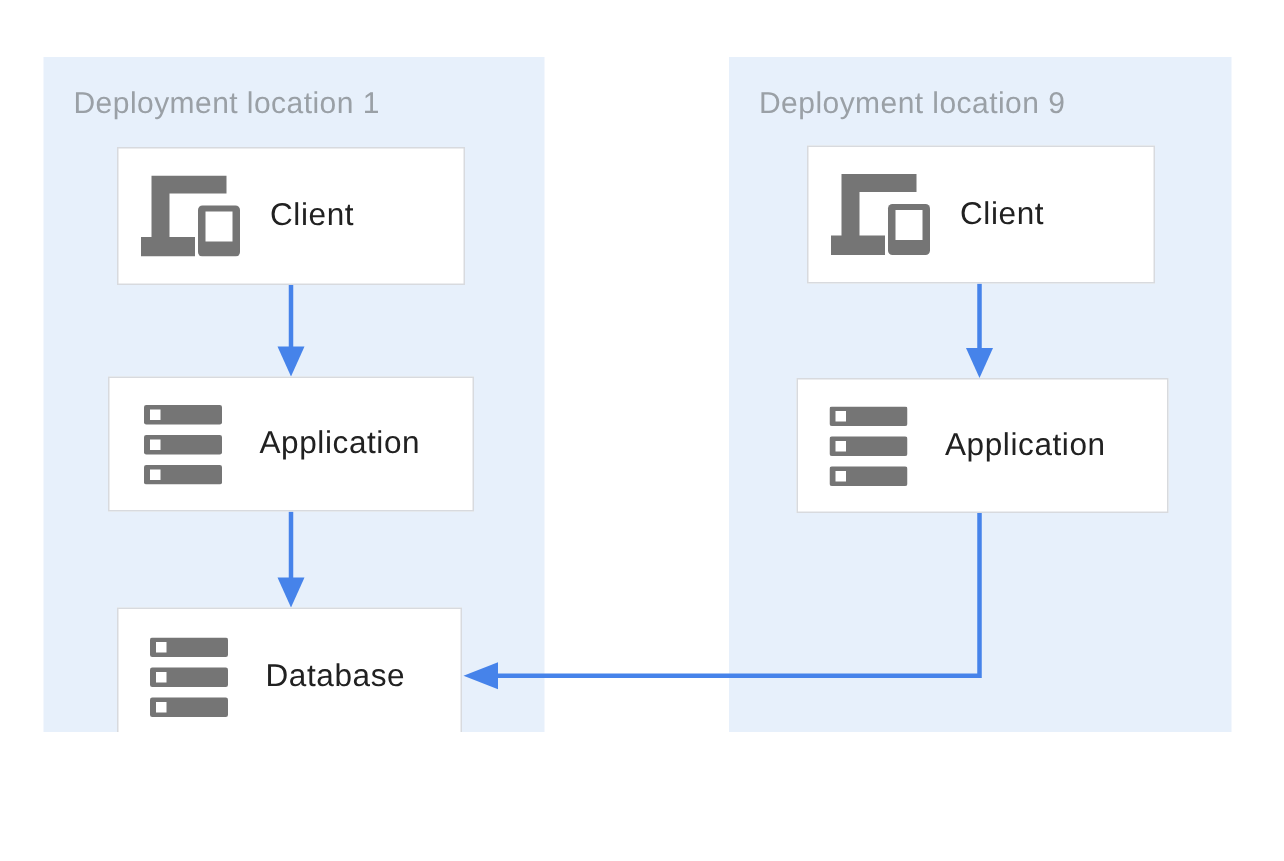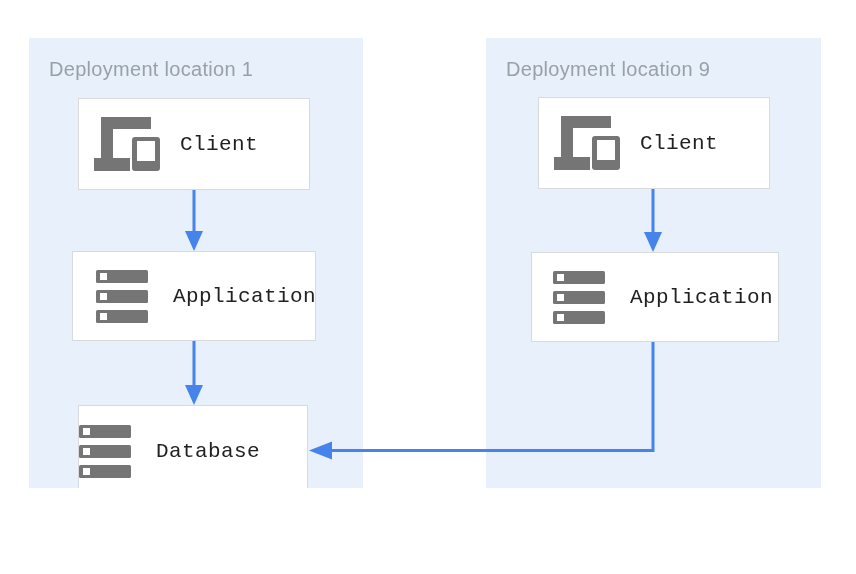--- a/index.html
+++ b/index.html
@@ -34,25 +34,24 @@
     color:var(--title-gray);
     white-space:nowrap;
   }
   .node{
     position:absolute;
     background:var(--node-fill);
     border:1px solid var(--node-border);
     box-sizing:border-box;
     display:flex;
     align-items:center;
-    font-family:Liberation Mono, monospace;
   }
   .node-l-client{left:78px;top:98px;width:232px;height:92px;padding-left:15px;}
   .node-l-application{left:72px;top:251px;width:244px;height:90px;padding-left:23px;}
-  .node-l-database{left:78px;top:405px;width:230px;height:92px;}
+  .node-l-database{left:78px;top:405px;width:230px;height:92px;padding-left:21px;}
   .node-r-client{left:538px;top:97px;width:232px;height:92px;padding-left:15px;}
   .node-r-application{left:531px;top:252px;width:248px;height:90px;padding-left:21px;}
   .node-label{
     font-size:21px;
     letter-spacing:0.4px;
     color:var(--label-dark);
     white-space:nowrap;
   }
   .devices-icon{margin-right:20px;flex:0 0 auto;}
   .server-icon{margin-right:25px;flex:0 0 auto;}

